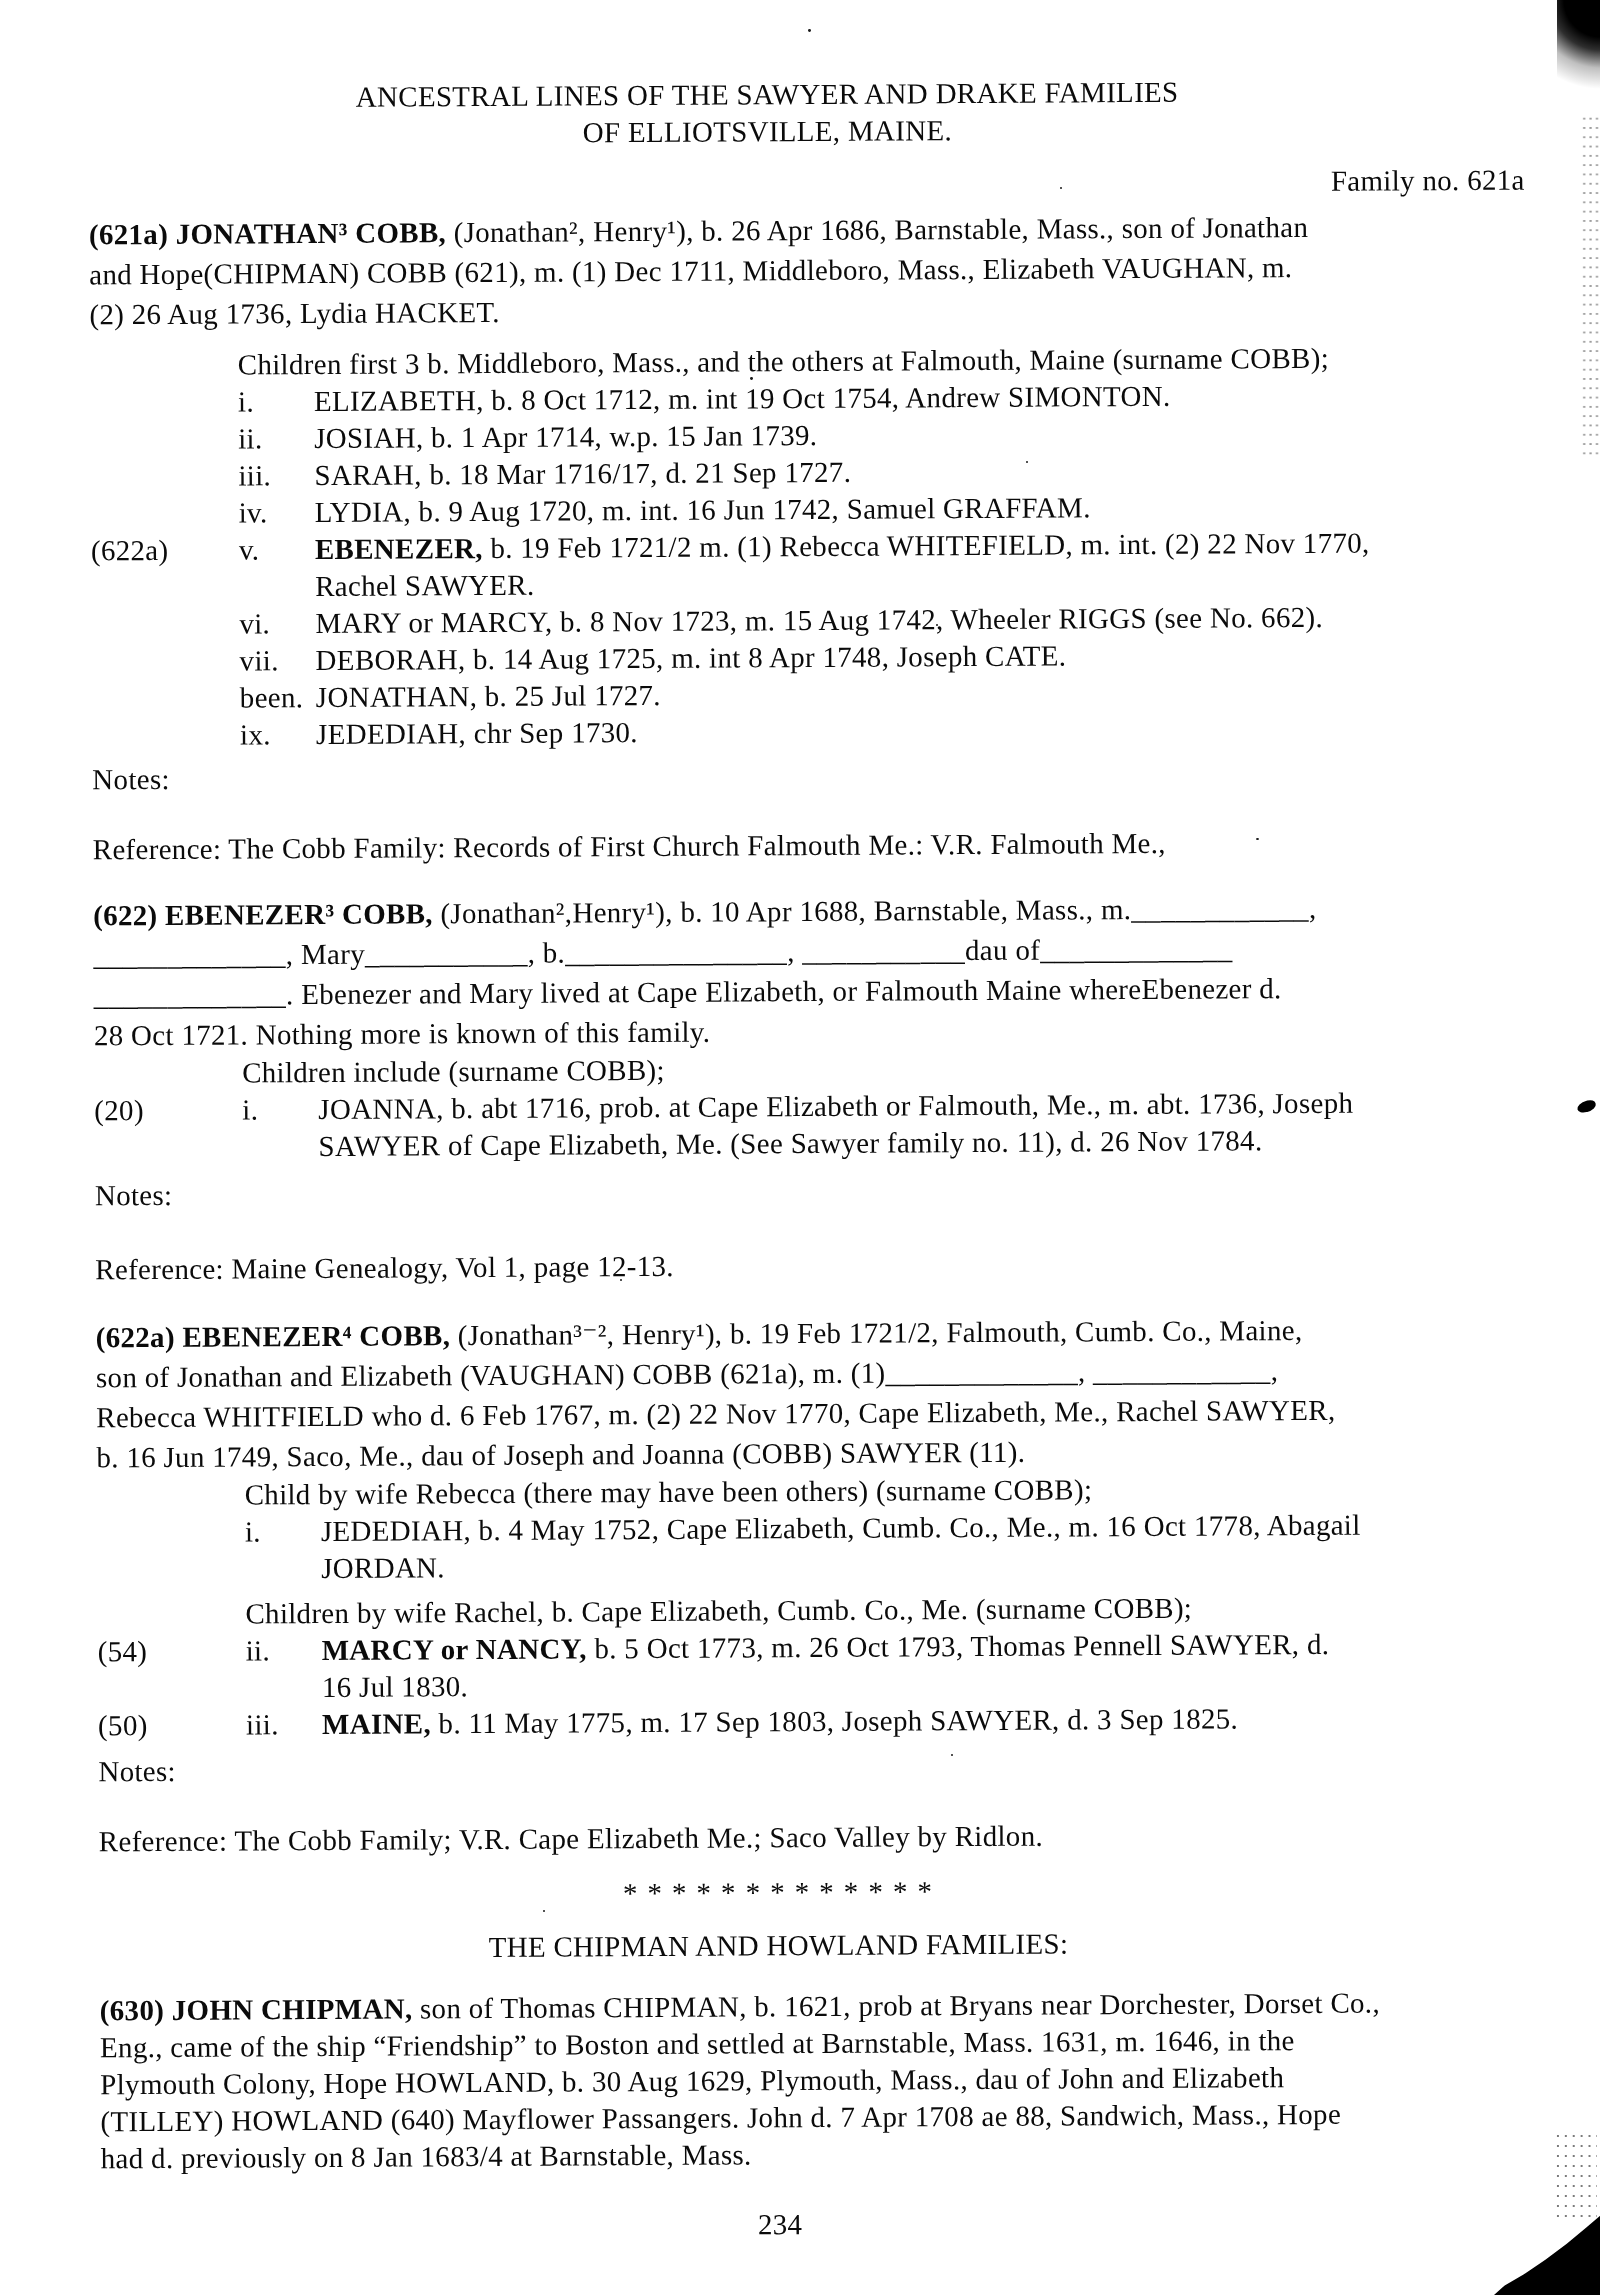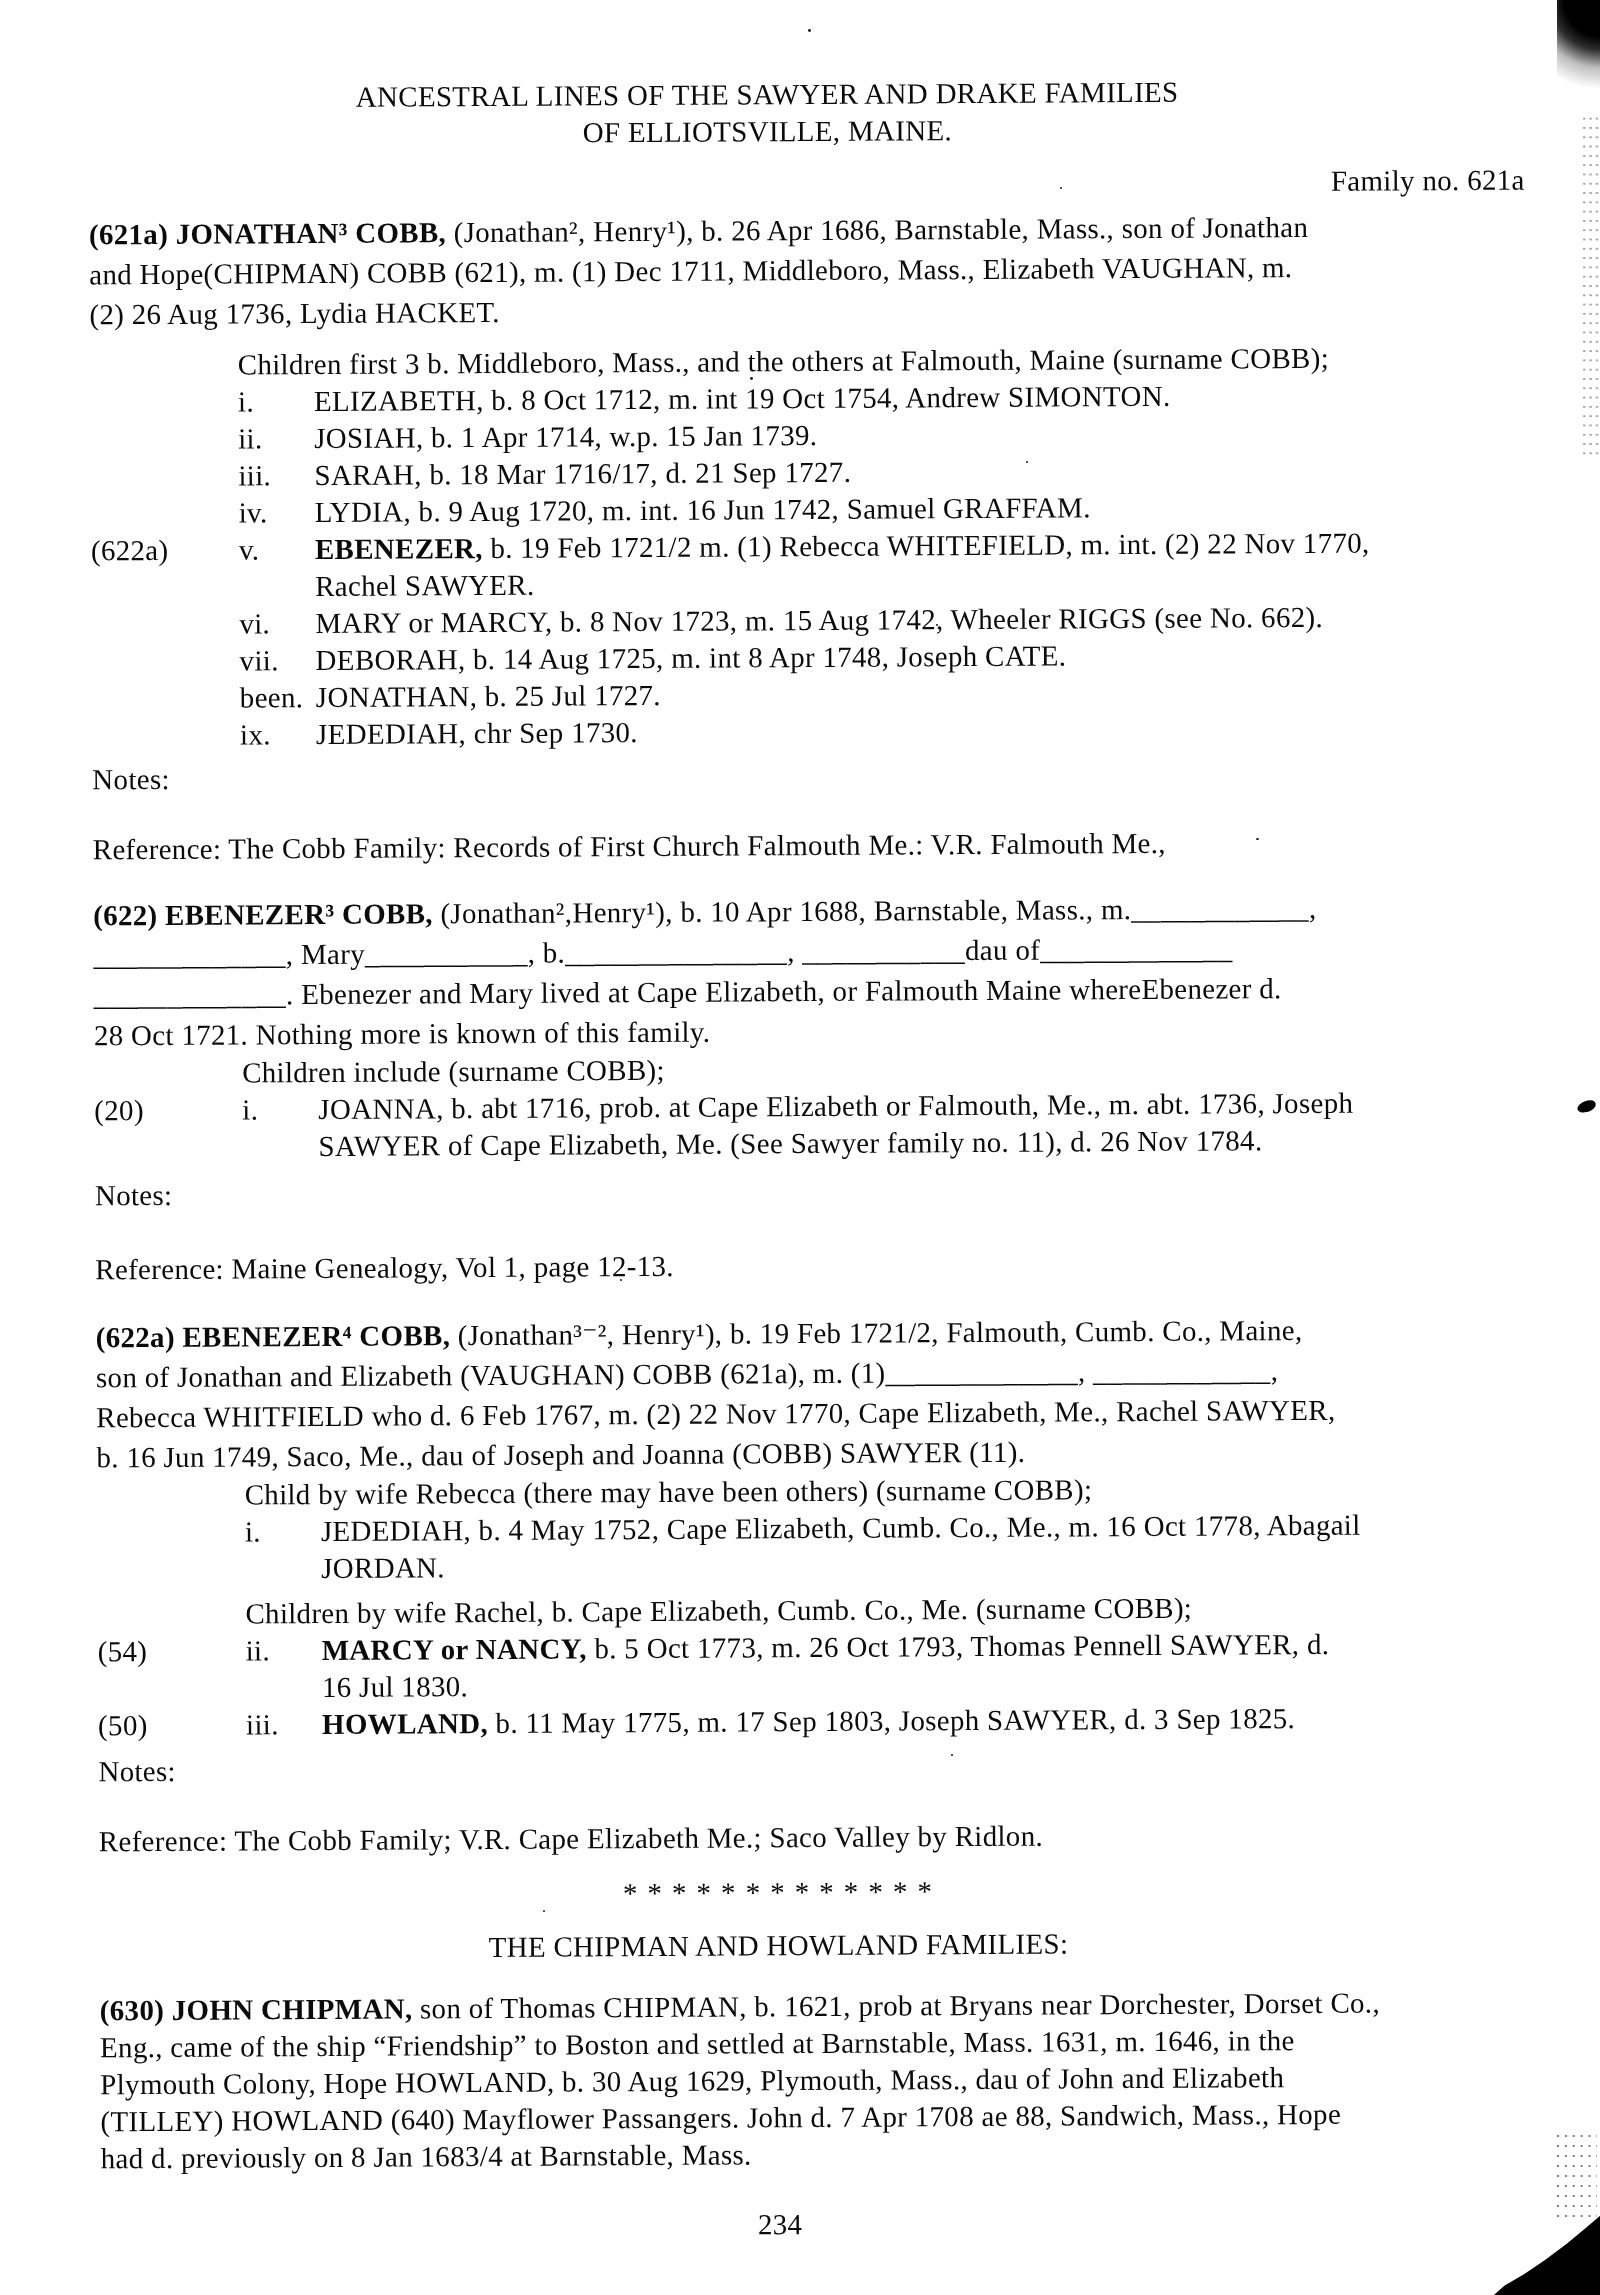--- a/index.html
+++ b/index.html
@@ -174,21 +174,21 @@
 
   <div class="chead chead-622a2">Children by wife Rachel, b. Cape Elizabeth, Cumb. Co., Me. (surname COBB);</div>
   <div class="crow">
     <span class="cnum">(54)</span>
     <span class="croman">ii.</span>
     <span class="ctext"><span class="b">MARCY or NANCY,</span><span> b.  5 Oct 1773, m. 26 Oct 1793, Thomas Pennell SAWYER, d.</span><div>16 Jul 1830.</div></span>
   </div>
   <div class="crow">
     <span class="cnum">(50)</span>
     <span class="croman">iii.</span>
-    <span class="ctext"><span class="b">HOWLAND,</span><span> b. 11 May 1775, m. 17 Sep 1803, Joseph SAWYER, d. 3 Sep 1825.</span></span>
+    <span class="ctext"><span class="b">MAINE,</span><span> b. 11 May 1775, m. 17 Sep 1803, Joseph SAWYER, d. 3 Sep 1825.</span></span>
   </div>
 
   <div class="notes-622a">Notes:</div>
   <div class="ref-622a pline">Reference: The Cobb Family; V.R. Cape Elizabeth Me.; Saco Valley by Ridlon.</div>
 
   <div class="center asterisks">* * * * * * * * * * * * *</div>
 
   <div class="center section2-heading">THE CHIPMAN AND HOWLAND FAMILIES:</div>
 
   <div class="para p630">

